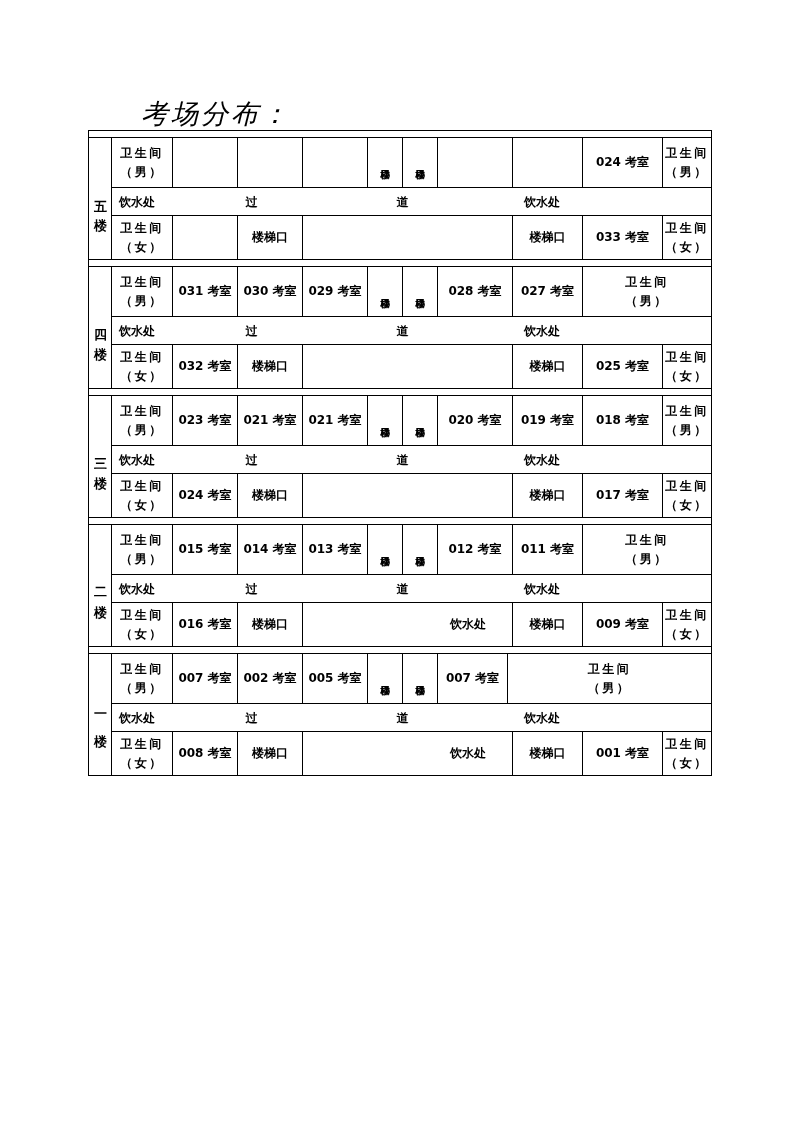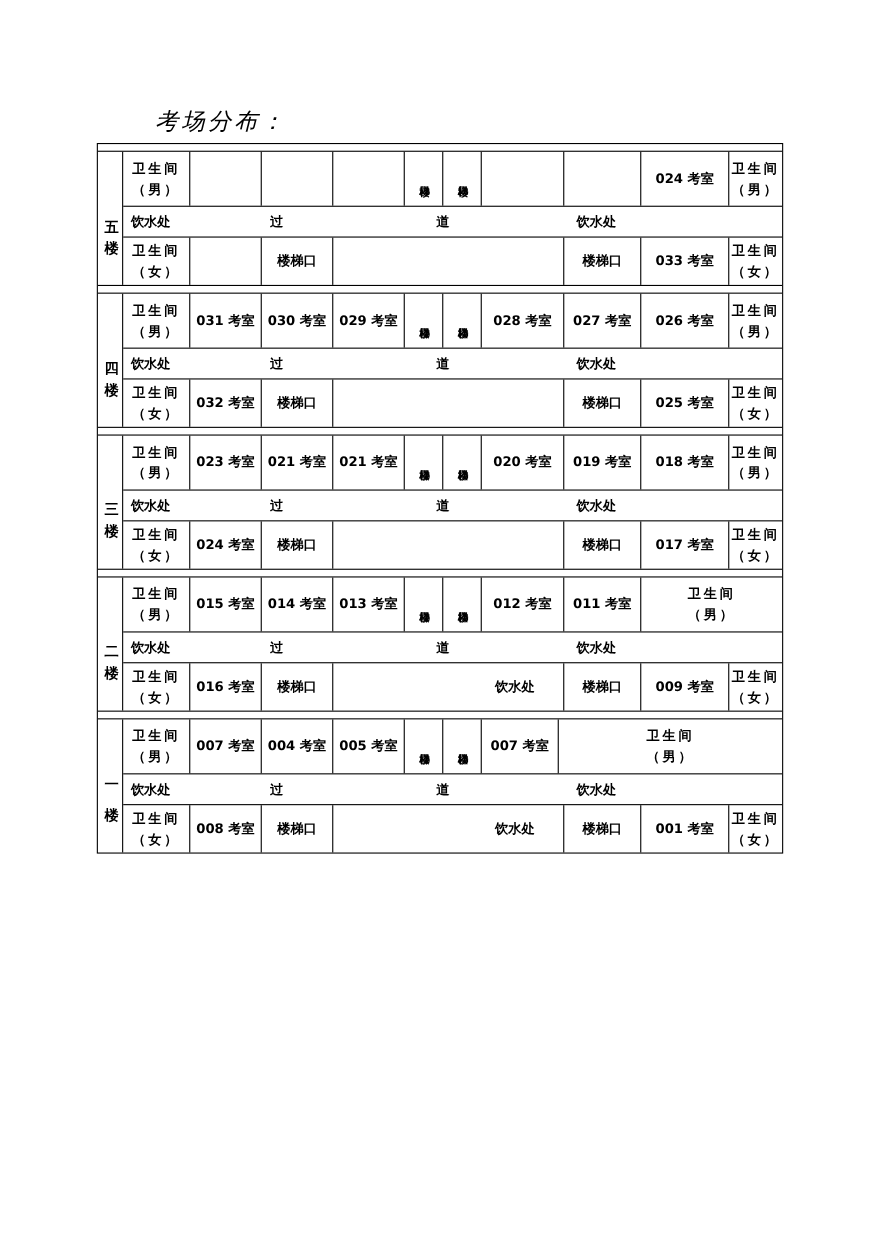--- a/index.html
+++ b/index.html
@@ -1,17 +1,17 @@
 <!DOCTYPE html>
 <html><head>
 <meta charset="utf-8">
 <style>
   html,body{margin:0;padding:0;background:#fff;}
   body{width:793px;height:1122px;position:relative;font-family:"DejaVu Sans",sans-serif;color:#000;}
-  .doc-title{position:absolute;left:141px;top:96px;font-size:21px;font-style:italic;
+  .doc-title{position:absolute;left:141px;top:96px;font-size:27px;font-style:italic;
              font-family:"DejaVu Serif",serif;letter-spacing:3px;}
   .dist-table{position:absolute;left:88px;top:130px;width:624px;border:1px solid #000;
               box-sizing:border-box;background:#fff;}
   .spacer{height:6px;border-bottom:1px solid #000;}
   .spacer.mid{border-top:1px solid #000;}
   .floor-section{display:flex;}
   .floor-label{width:23px;border-right:1px solid #000;box-sizing:border-box;
                display:flex;align-items:center;justify-content:center;}
   .floor-label span{writing-mode:vertical-lr;text-orientation:upright;font-size:13px;
                     font-weight:bold;letter-spacing:18px;margin-bottom:-18px;}
@@ -104,21 +104,20 @@
           <div class="cell cw-b">030 考室</div>
           <div class="cell cw-b">029 考室</div>
           <div class="cell cw-st">
               <span class="vstair">楼梯口</span>
             </div>
           <div class="cell cw-st">
               <span class="vstair">楼梯口</span>
             </div>
           <div class="cell cw-c">028 考室</div>
           <div class="cell cw-d">027 考室</div>
-          <div class="cell cw-e">026 考室</div>
           <div class="cell cw-end pre">卫生间
 （男）</div>
         </div>
         <div class="row row-mid">
           <span class="mid-item mi-0">饮水处</span>
           <span class="mid-item mi-1">过</span>
           <span class="mid-item mi-2">道</span>
           <span class="mid-item mi-3">饮水处</span>
         </div>
         <div class="row row-bottom">
@@ -228,21 +227,21 @@
 
     <div class="floor-section">
       <div class="floor-label">
           <span>一楼</span>
         </div>
       <div class="floor-rows">
         <div class="row row-top">
           <div class="cell cw-a pre">卫生间
 （男）</div>
           <div class="cell cw-b">007 考室</div>
-          <div class="cell cw-b">004 考室</div>
+          <div class="cell cw-b">002 考室</div>
           <div class="cell cw-b">005 考室</div>
           <div class="cell cw-st">
               <span class="vstair">楼梯口</span>
             </div>
           <div class="cell cw-st">
               <span class="vstair">楼梯口</span>
             </div>
           <div class="cell cw-d">007 考室</div>
           <div class="cell cw-end pre">卫生间
 （男）</div>

